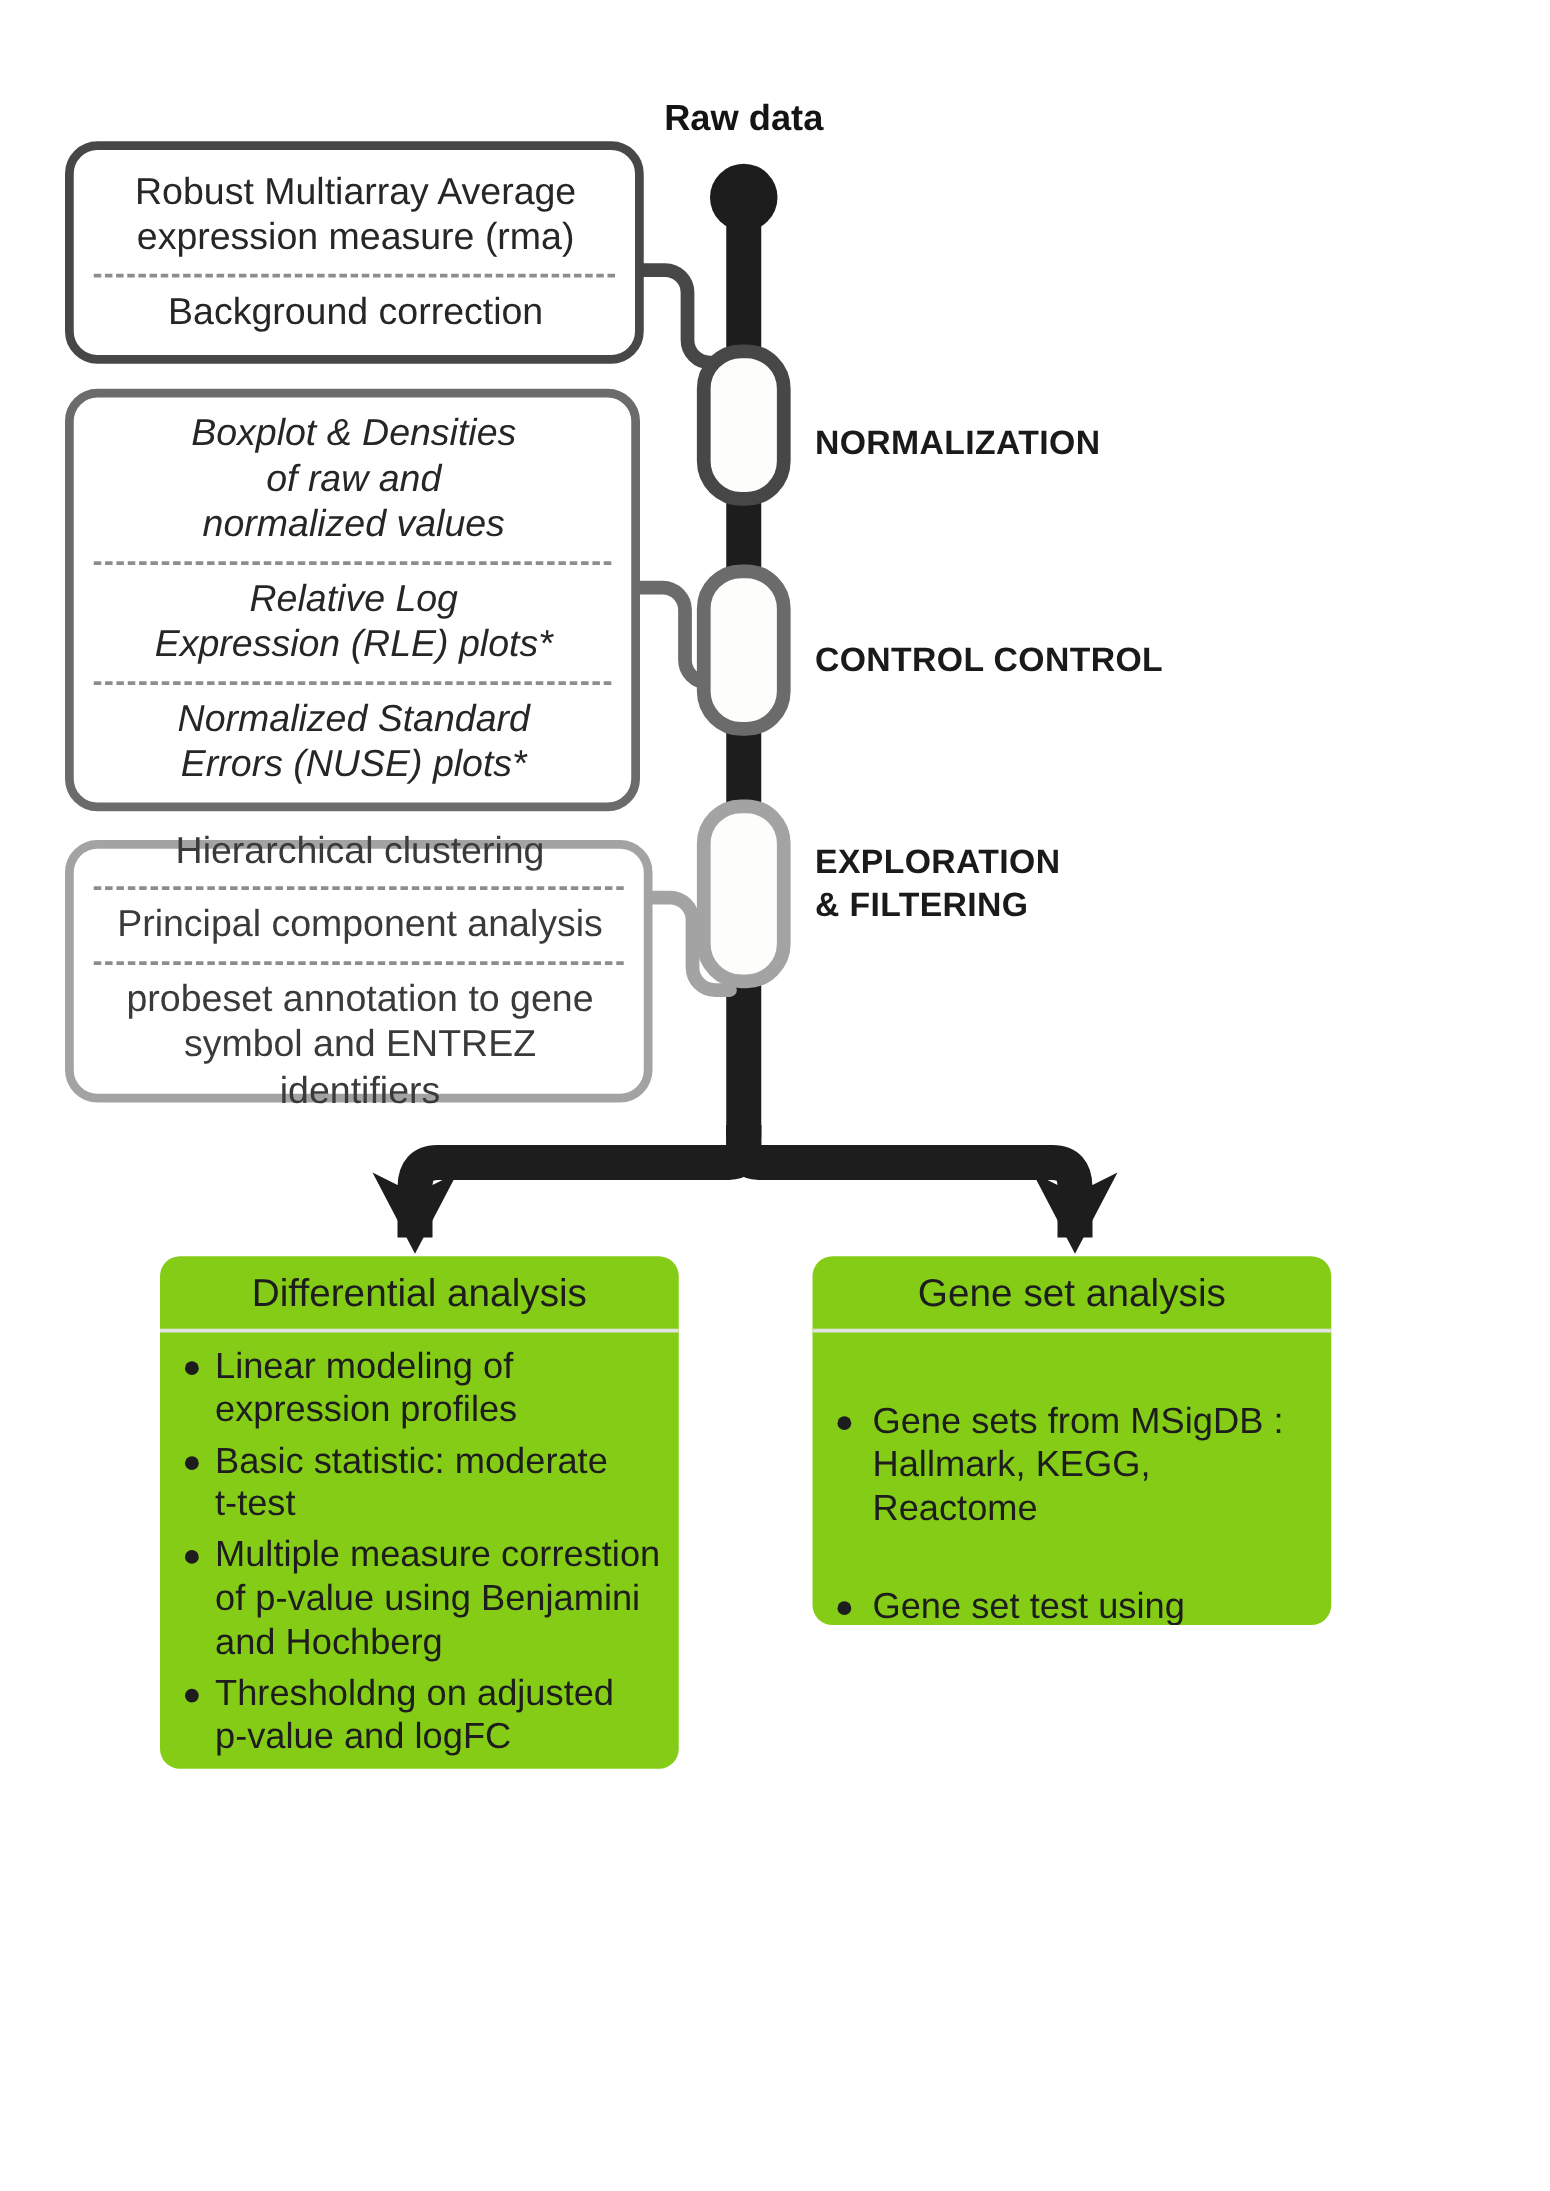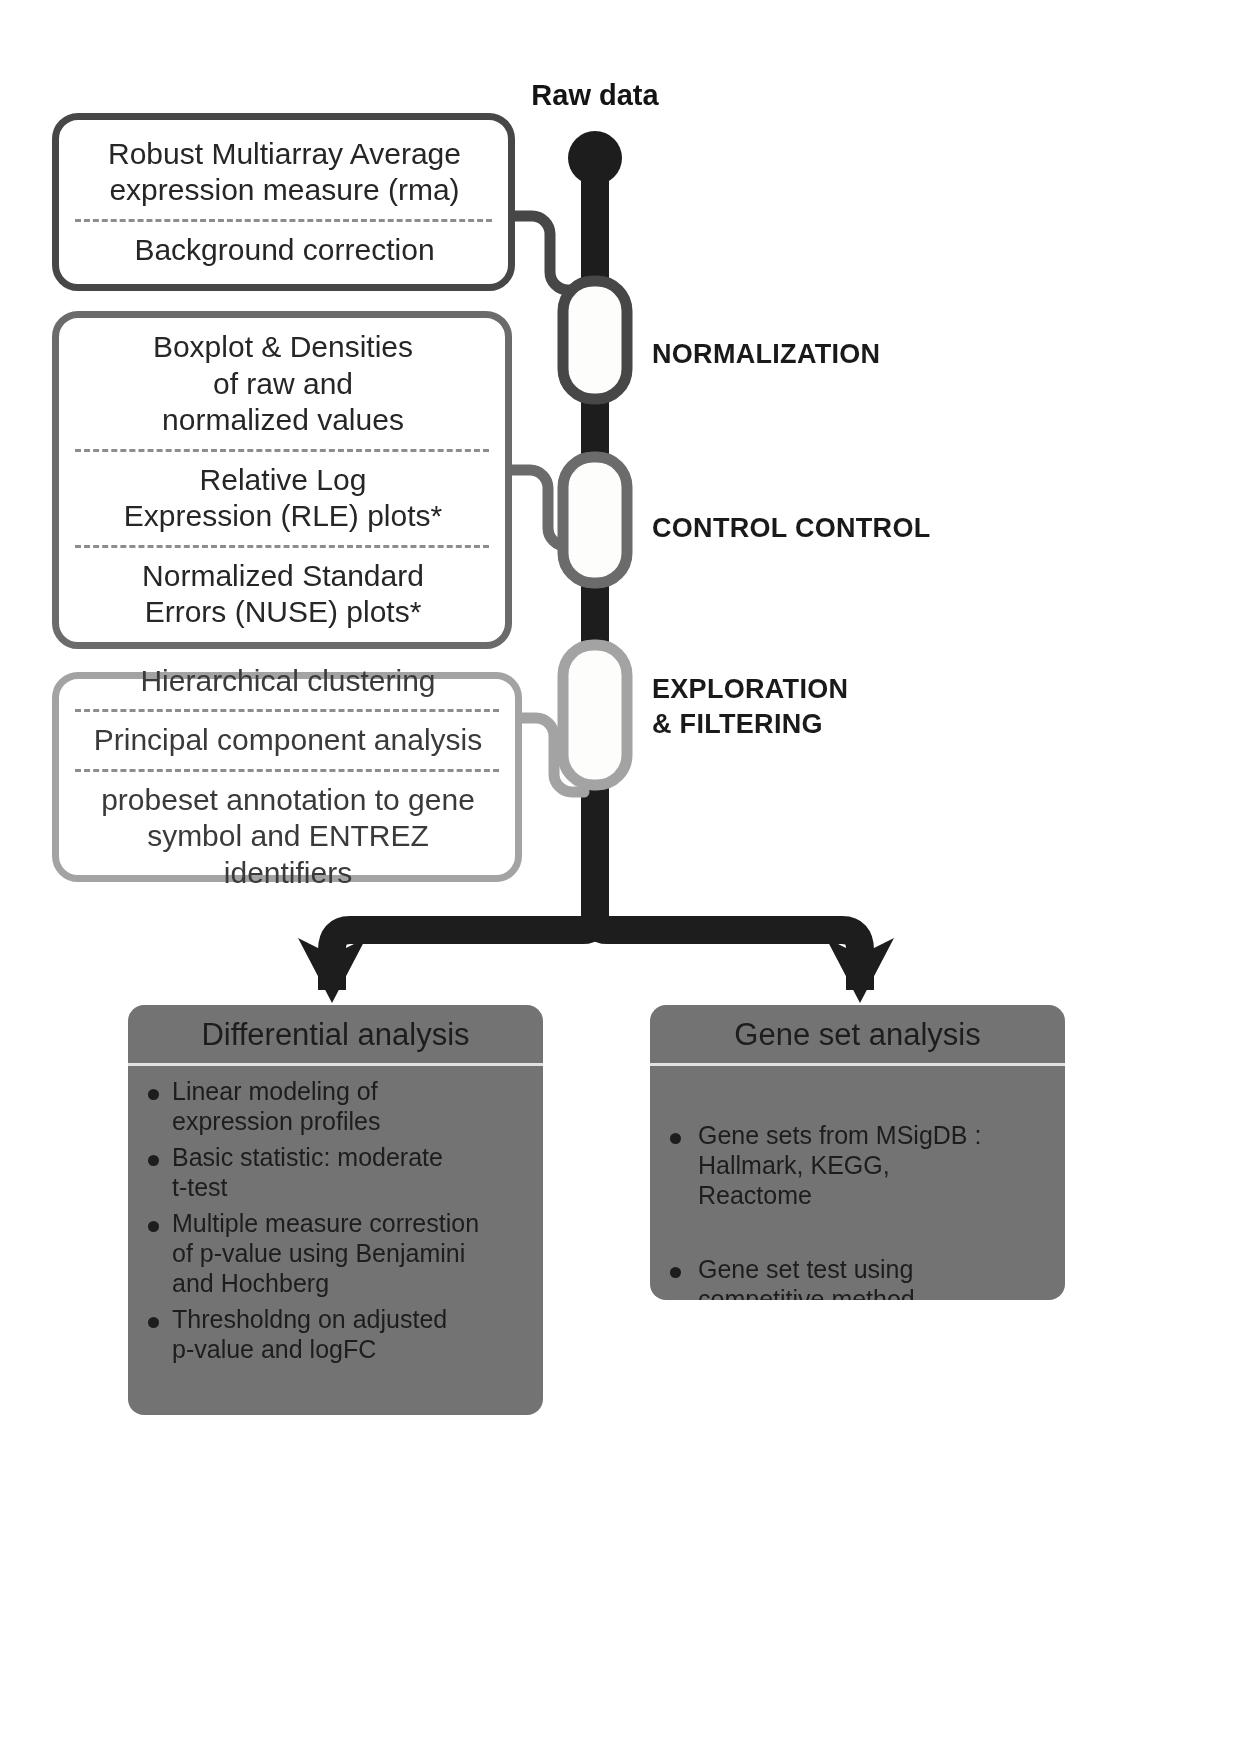--- a/index.html
+++ b/index.html
@@ -31,21 +31,21 @@
     font-size:30px;line-height:1.22;
     color:#262626;
     white-space:pre-line;
   }
   .sep{
     height:0;margin:7px 16px 7px 16px;
     border-top:3px dashed #8d8d8d;
   }
 
   #box-norm{left:52px;top:113px;width:463px;height:178px;border:7px solid #474747;}
-  #box-qc  {left:52px;top:311px;width:460px;height:338px;border:7px solid #6b6b6b;}
+  #box-qc  {left:52px;top:311px;width:460px;height:338px;border:7px solid #6b6b6b;font-style:italic;}
   #box-expl{left:52px;top:672px;width:470px;height:210px;border:7px solid #a3a3a3;}
   #box-expl .srow{color:#3a3a3a;}
 
   
   .stage-label{
     position:absolute;
     font-size:27px;font-weight:bold;letter-spacing:.3px;
     color:#1a1a1a;line-height:1.28;white-space:pre-line;
   }
   #lbl-norm{left:652px;top:337px;}
@@ -54,39 +54,39 @@
 
   
   #raw-title{
     position:absolute;left:515px;top:79px;width:160px;text-align:center;
     font-size:29px;font-weight:bold;color:#141414;
   }
 
   
   .panel{
     position:absolute;
-    background:#737373;
+    background:#84cc16;
     border-radius:16px;
     box-sizing:border-box;
     overflow:hidden;
   }
   .panel-title{
     text-align:center;
     font-size:31px;color:#1d1d1d;
     padding:12px 10px 10px 10px;
     border-bottom:3px solid #e2e2e2;
   }
   .panel-list{
     list-style:none;margin:0;padding:10px 14px 16px 18px;
   }
   .panel-list li{
     position:relative;
     padding-left:26px;
     margin:0 0 6px 0;
-    font-size:25px;line-height:1.20;
+    font-size:29px;line-height:1.20;
     color:#1d1d1d;
     white-space:pre-line;
   }
   .panel-list li::before{
     content:"";position:absolute;left:2px;top:13px;
     width:11px;height:11px;border-radius:50%;background:#1d1d1d;
   }
   #panel-diff{left:128px;top:1005px;width:415px;height:410px;}
   #panel-gsa {left:650px;top:1005px;width:415px;height:295px;}
   #panel-gsa .panel-list li{padding-left:30px;margin-top:44px;}

